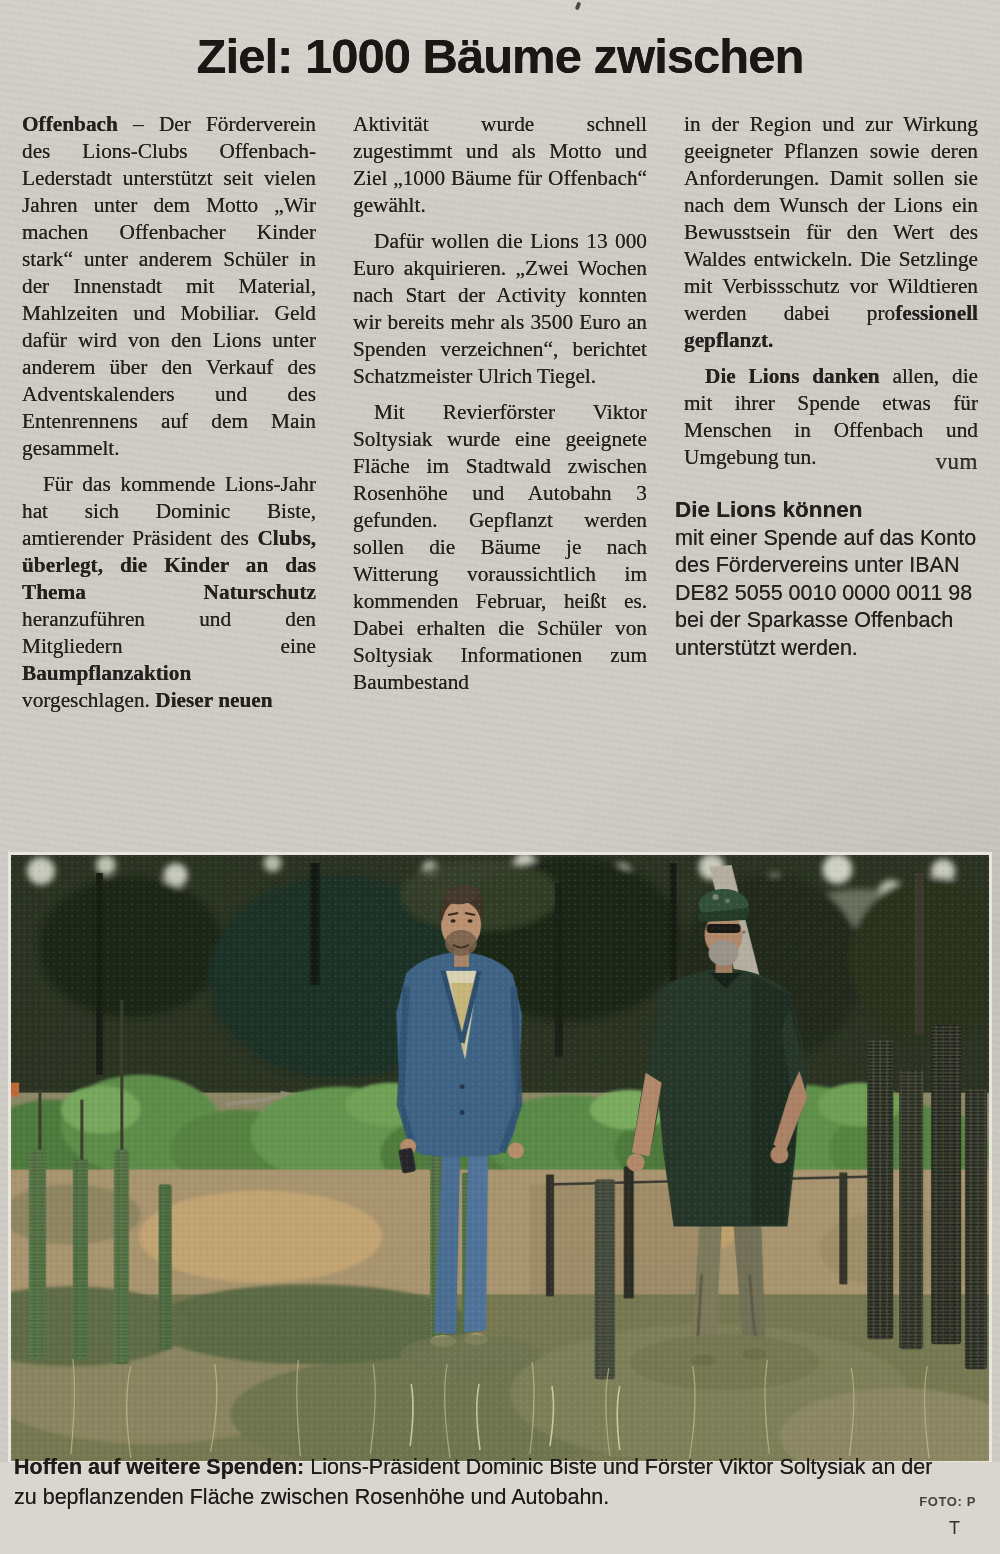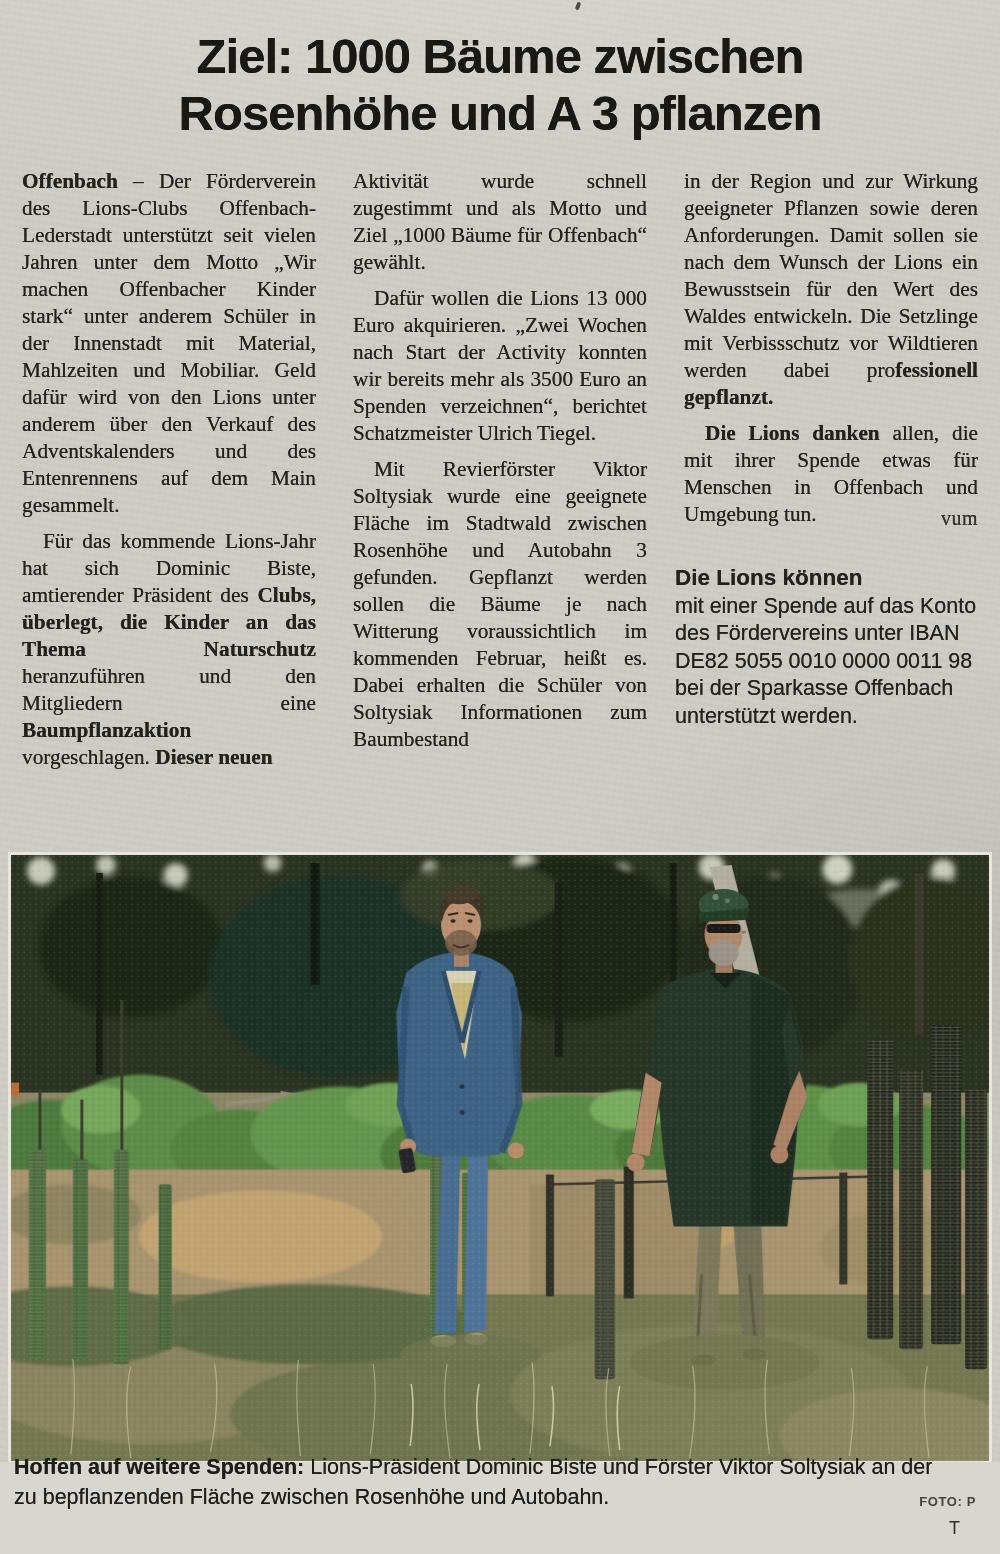--- a/index.html
+++ b/index.html
@@ -27,23 +27,23 @@
   }
   .columns{
     display:flex;gap:19px;padding:0 13px;margin-top:17px;
     font-size:21.3px;line-height:27px;color:#23211d;
     text-align:justify;text-shadow:0 0 .5px rgba(35,33,29,.85);
   }
   .column{flex:1;min-width:0;hyphens:auto;-webkit-hyphens:auto;}
   .para{margin:9px;}
   .para.ind{text-indent:21px;}
   .b{font-weight:700;}
-  .author{float:right;font-size:20px;color:#34322d;padding-top:4px;letter-spacing:.5px;}
+  .author{float:right;font-size:23px;color:#34322d;padding-top:4px;letter-spacing:.5px;}
   .infobox{
-    margin-top:36px;font-family:"Liberation Sans", sans-serif;
+    margin-top:25px;font-family:"Liberation Sans", sans-serif;
     font-size:21.5px;line-height:27.5px;text-align:left;color:#22211e;
     text-shadow:0 0 .4px rgba(34,33,30,.8);
   }
   .infobox-title{font-weight:700;font-size:22.5px;margin-bottom:1px;}
   .photo-frame{
     position:absolute;left:8px;top:852px;width:984px;height:612px;
     background:#e8e6df;padding:3px;box-sizing:border-box;
   }
   .photo-frame svg{display:block;width:100%;height:100%;}
   .caption-strip{position:absolute;left:0;top:1462px;width:1000px;height:92px;background:#d9d6d0;}
@@ -65,21 +65,20 @@
 </style>
 </head>
 <body>
 
 <div class="page">
   <div class="top-speck"></div>
 
   <div class="header">
     <div class="headline">
       <div>Ziel: 1000 Bäume zwischen</div>
-      <div>Rosenhöhe und A 3 pflanzen</div>
     </div>
   </div>
 
   <div class="columns">
     <div class="column">
         <p class="para"><span class="b">Offenbach</span><span> – Der Förderverein des Lions-Clubs Offenbach-Lederstadt unterstützt seit vielen Jahren unter dem Motto „Wir machen Offenbacher Kinder stark“ unter anderem Schüler in der Innenstadt mit Material, Mahlzeiten und Mobiliar. Geld dafür wird von den Lions unter anderem über den Verkauf des Adventskalenders und des Entenrennens auf dem Main gesammelt.</span></p>
         <p class="para ind"><span>Für das kommende Lions-Jahr hat sich Dominic Biste, amtierender Präsident des </span><span class="b">Clubs, überlegt, die Kinder an das Thema Naturschutz</span><span> heranzuführen und den Mitgliedern eine </span><span class="b">Baumpflanzaktion</span><span> vorgeschlagen. </span><span class="b">Dieser neuen</span></p>
       </div>
     <div class="column">
         <p class="para"><span>Aktivität wurde schnell zugestimmt und als Motto und Ziel „1000 Bäume für Offenbach“ gewählt.</span></p>

